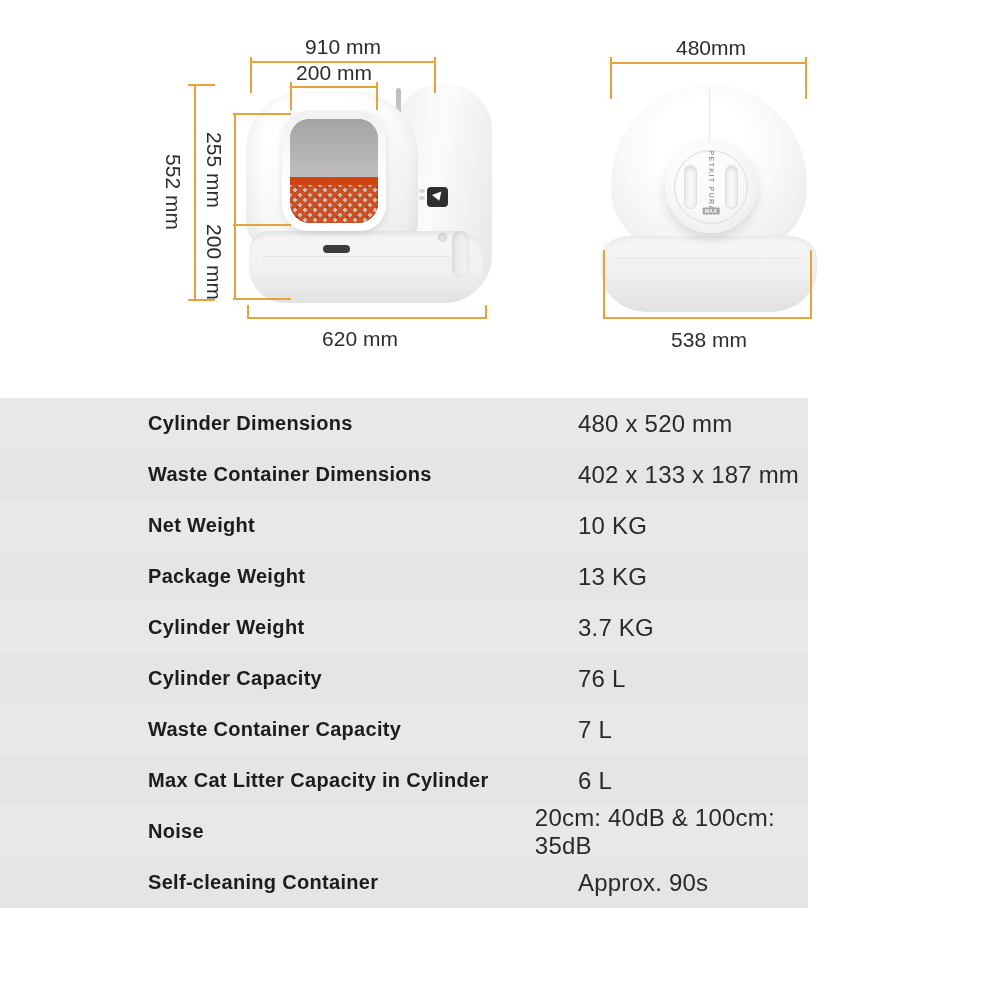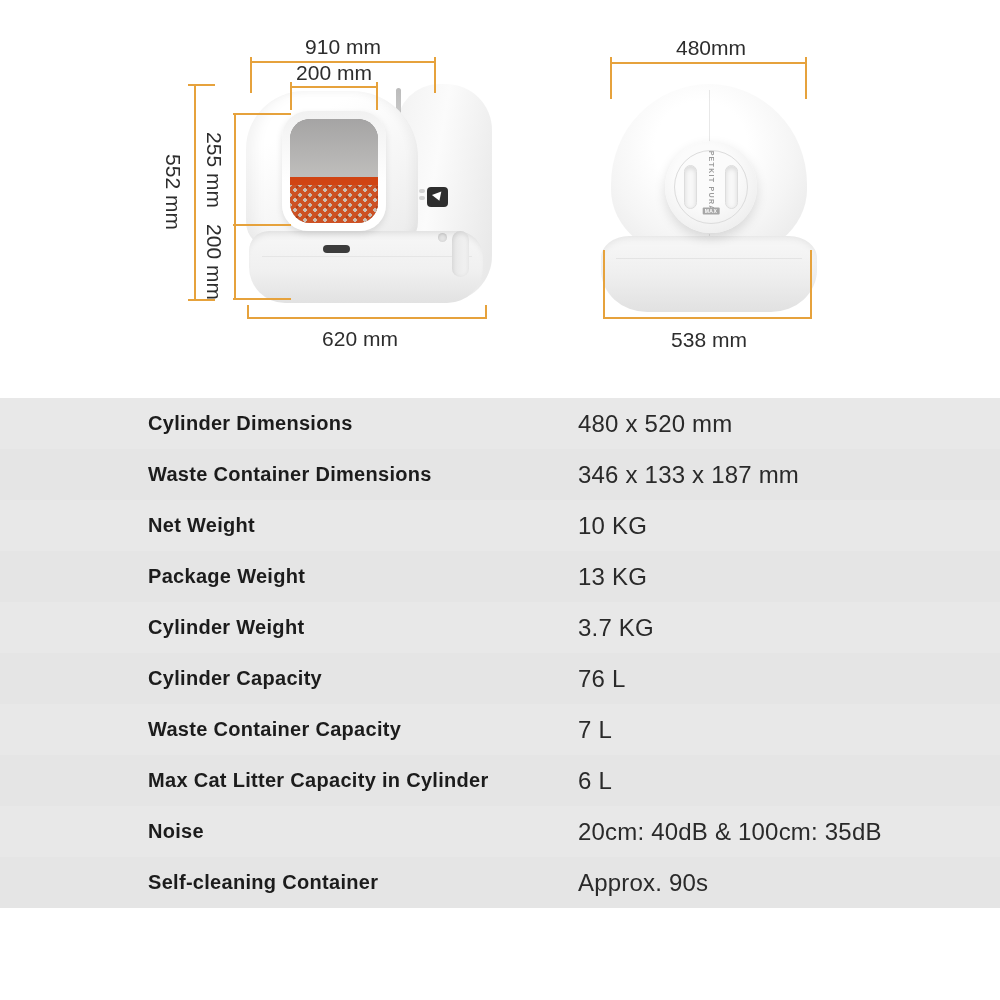--- a/index.html
+++ b/index.html
@@ -75,21 +75,21 @@
     background:#f8f8f8; border:1px solid #ddd; box-shadow:inset 0 2px 5px rgba(0,0,0,.13); }
   #cap-slot-left { left:684px; } #cap-slot-right { left:725px; }
   #brand-text { position:absolute; left:711px; top:186px; transform:translate(-50%,-58%);
     writing-mode:vertical-rl; font-size:7px; font-weight:bold; letter-spacing:1.3px;
     color:#9b9b9b; white-space:nowrap; }
   #brand-badge { position:absolute; left:711px; top:211px; transform:translate(-50%,-50%);
     background:#a6a6a6; color:#fff; font-size:5px; font-weight:bold; line-height:1;
     padding:1px 2px; border-radius:1px; letter-spacing:.5px; }
 
   
-  .spec-table { position:absolute; left:0; top:398px; width:1000px; }
+  .spec-table { position:absolute; left:0; top:398px; width:808px; }
   .spec-row { display:flex; align-items:center; height:51px; width:100%; background:#e5e5e5; }
   .spec-row:nth-child(odd) { background:#e8e8e8; }
   .spec-label { padding-left:148px; width:578px; font-size:20px; font-weight:600;
     color:#1c1c1c; letter-spacing:.3px; }
   .spec-value { font-size:24px; color:#2a2a2a; letter-spacing:.2px; }
 </style>
 </head>
 <body>
 
 <div class="canvas">
@@ -168,21 +168,21 @@
     <div class="dim-label" style="left:709px; top:339px;">538 mm</div>
   </div>
 
   <div class="spec-table">
     <div class="spec-row">
       <div class="spec-label">Cylinder Dimensions</div>
       <div class="spec-value">480 x 520 mm</div>
     </div>
     <div class="spec-row">
       <div class="spec-label">Waste Container Dimensions</div>
-      <div class="spec-value">346 x 133 x 187 mm</div>
+      <div class="spec-value">402 x 133 x 187 mm</div>
     </div>
     <div class="spec-row">
       <div class="spec-label">Net Weight</div>
       <div class="spec-value">10 KG</div>
     </div>
     <div class="spec-row">
       <div class="spec-label">Package Weight</div>
       <div class="spec-value">13 KG</div>
     </div>
     <div class="spec-row">

